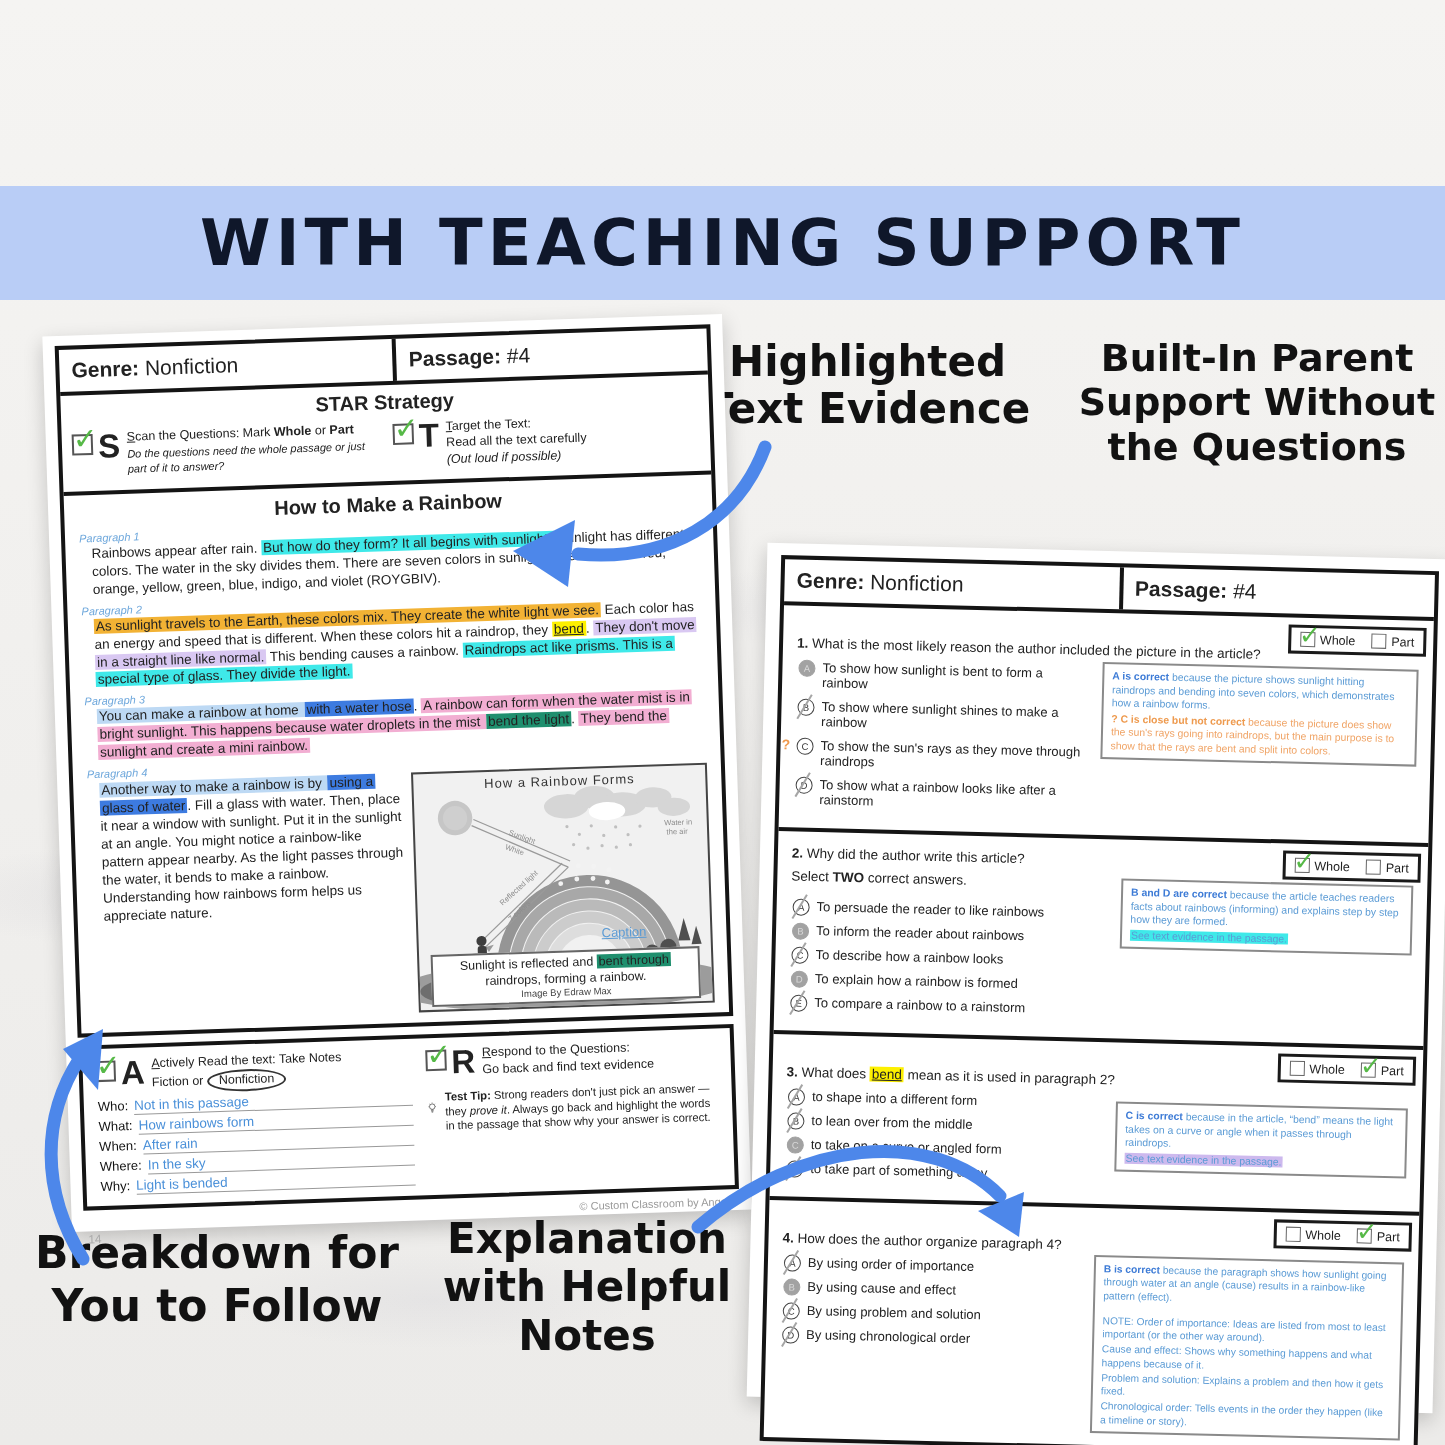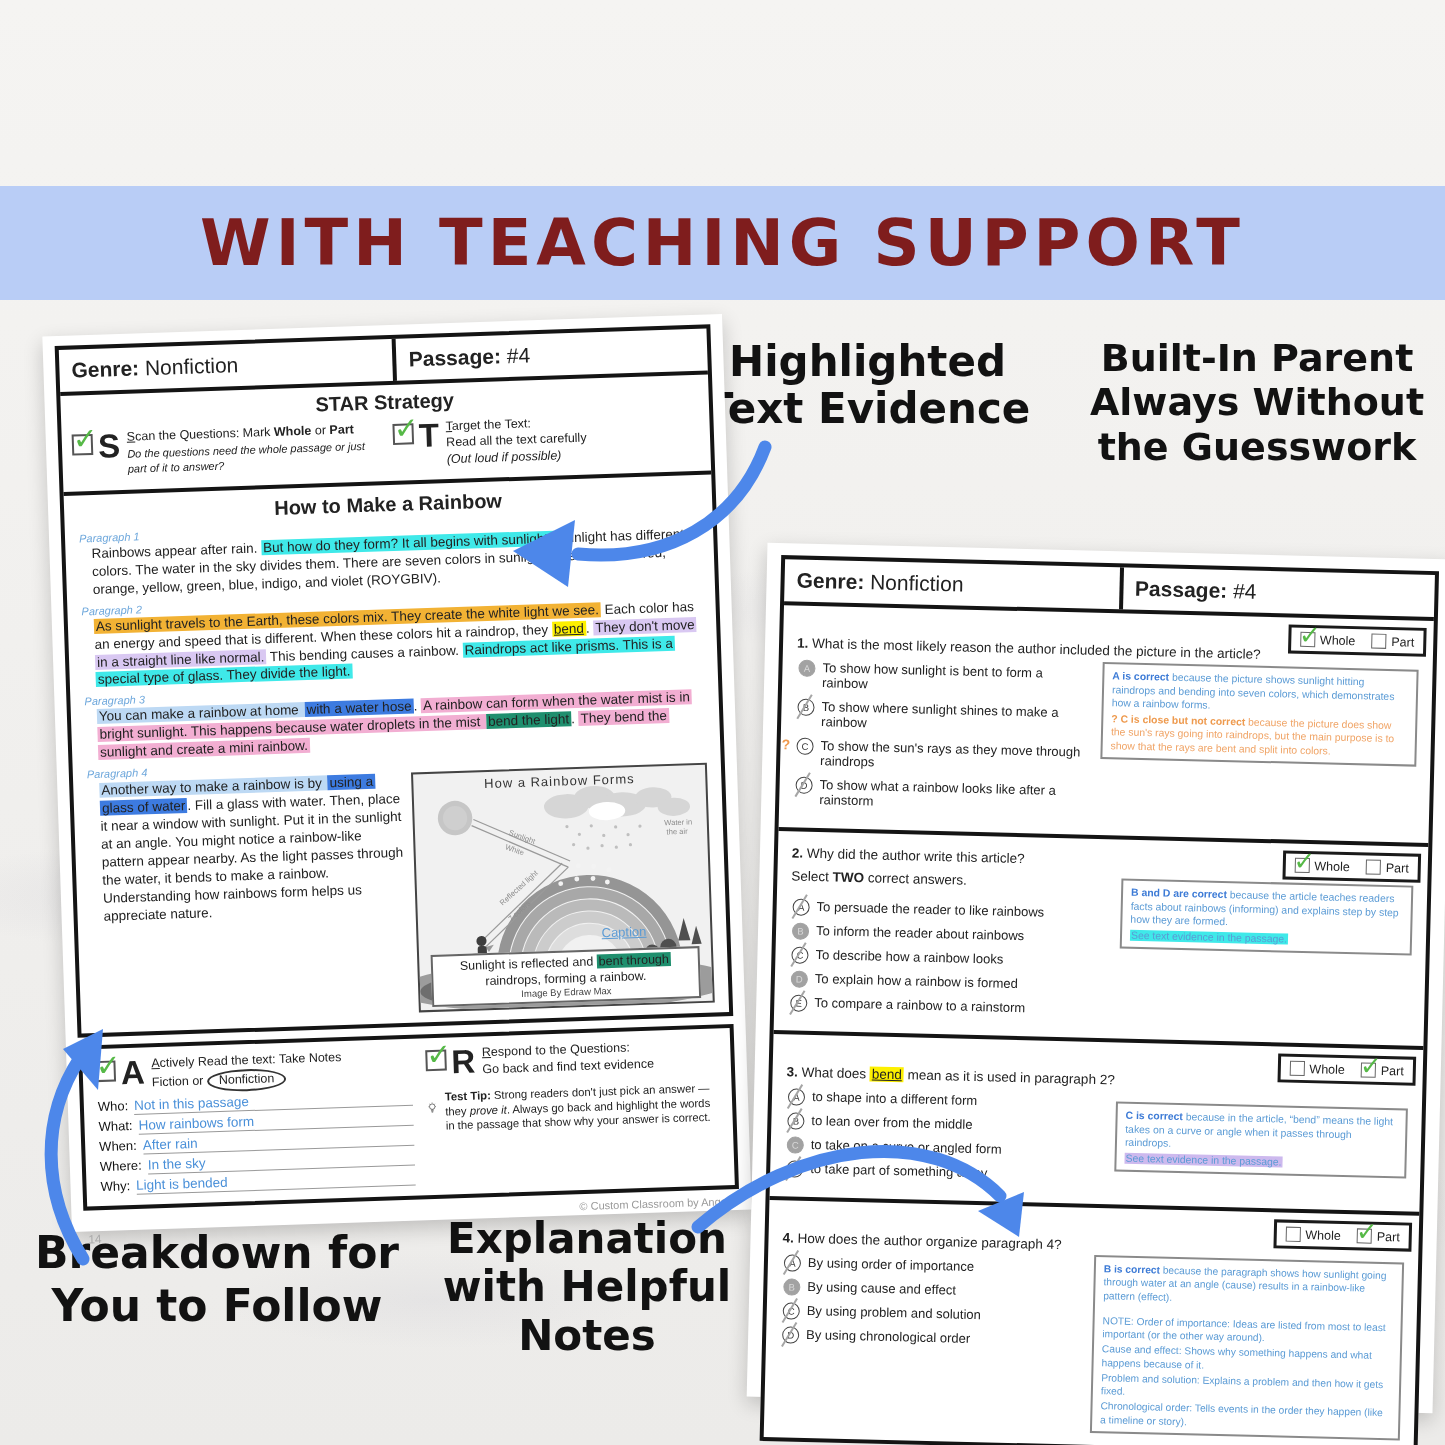--- a/index.html
+++ b/index.html
@@ -13,21 +13,21 @@
       linear-gradient(#f5f4f2,#ecebe9);}
   
   .banner-top{position:absolute;left:0;top:0;width:100%;height:186px;
     background:linear-gradient(180deg,#fdfdfe 0%,#eef2fa 45%,#dde6f6 100%);
     display:flex;align-items:center;justify-content:center;}
   .banner-top h1{margin:0;font-family:"DejaVu Sans",sans-serif;font-weight:bold;
     font-size:76px;letter-spacing:4px;color:#a5c2f1;}
   .banner-band{position:absolute;left:0;top:186px;width:100%;height:114px;background:#b9cdf6;
     display:flex;align-items:center;justify-content:center;}
   .banner-band h2{margin:0;font-family:"DejaVu Sans",sans-serif;font-weight:bold;
-    font-size:64px;letter-spacing:5px;color:#7f1d1d;}
+    font-size:64px;letter-spacing:5px;color:#0f172a;}
   
   .callout{position:absolute;font-family:"DejaVu Sans",sans-serif;font-weight:bold;color:#121212;
     text-align:center;}
   #co-hte{left:695px;top:338px;width:345px;font-size:42px;line-height:1.12;}
   #co-bips{left:1078px;top:336px;width:358px;font-size:38px;line-height:1.17;}
   #co-sb{left:16px;top:1174px;width:402px;font-size:44px;line-height:1.2;}
   #co-ae{left:428px;top:1166px;width:318px;font-size:42px;line-height:1.16;}
   
   .paper{position:absolute;background:#ffffff;box-shadow:0 7px 20px rgba(0,0,0,.20);}
   #paper-left{left:57px;top:325px;width:656px;height:882px;transform:rotate(-1.9deg);padding:10px 12px 4px;}
@@ -133,21 +133,21 @@
 </head>
 <body>
 
 <div class="stage">
 
   <div class="banner-band">
     <h2>WITH TEACHING SUPPORT</h2>
   </div>
 
   <div class="callout" id="co-hte">Highlighted Text Evidence</div>
-  <div class="callout" id="co-bips">Built-In Parent Always Without the Guesswork</div>
+  <div class="callout" id="co-bips">Built-In Parent Support Without the Questions</div>
   <div class="callout" id="co-sb">Strategy Breakdown for You to Follow</div>
   <div class="callout" id="co-ae">Answer Explanation with Helpful Notes</div>
 
   <div class="paper" id="paper-left">
     <div class="box">
       <div class="hdr">
         <div class="cell c1"><b>Genre:</b><span> Nonfiction</span></div>
         <div class="cell c2"><b>Passage:</b><span>  #4</span></div>
       </div>
 

